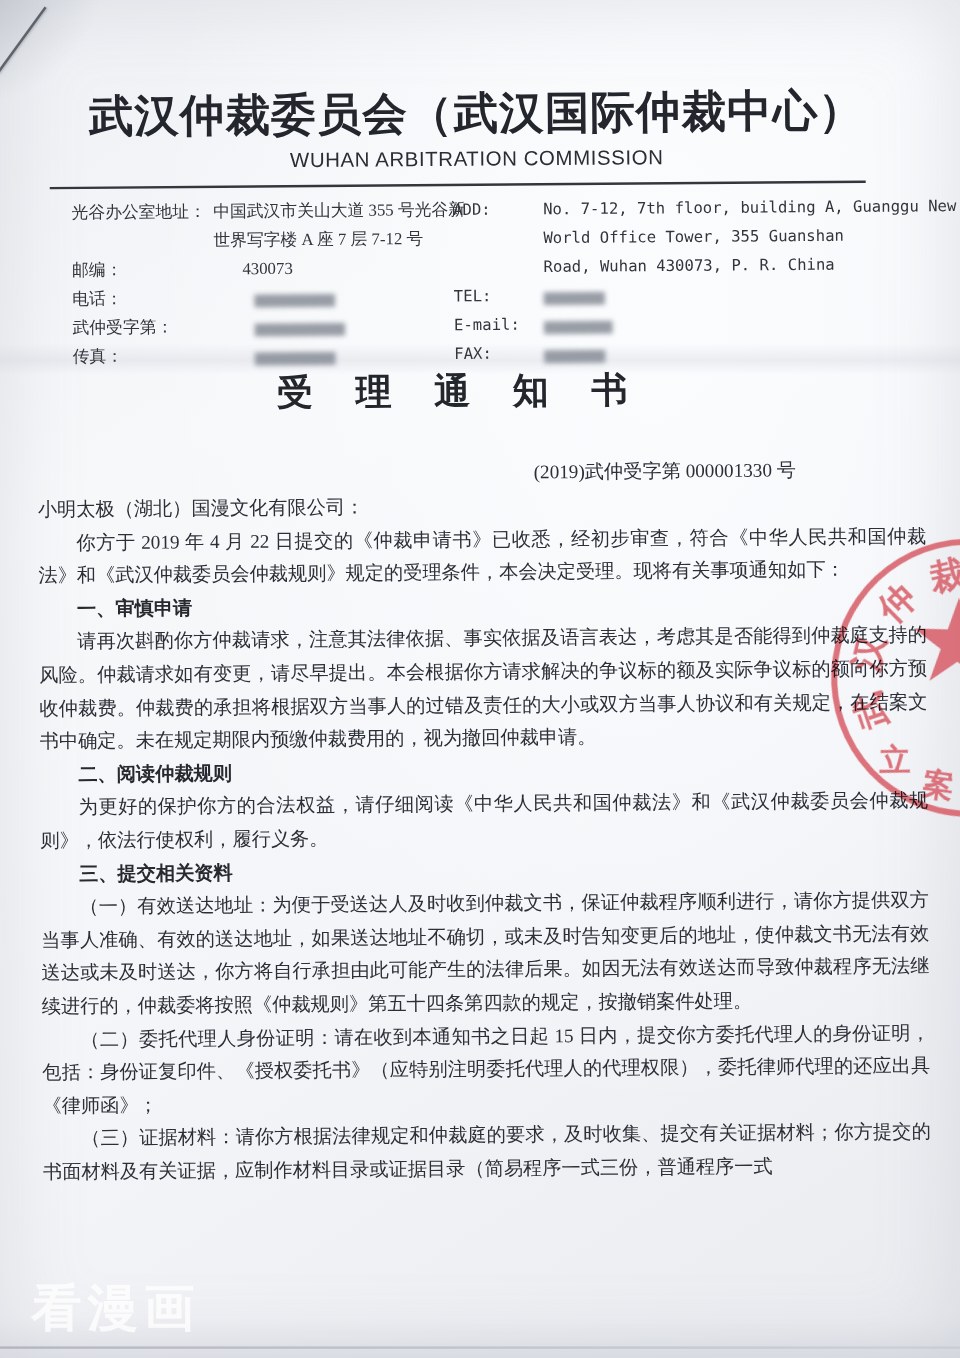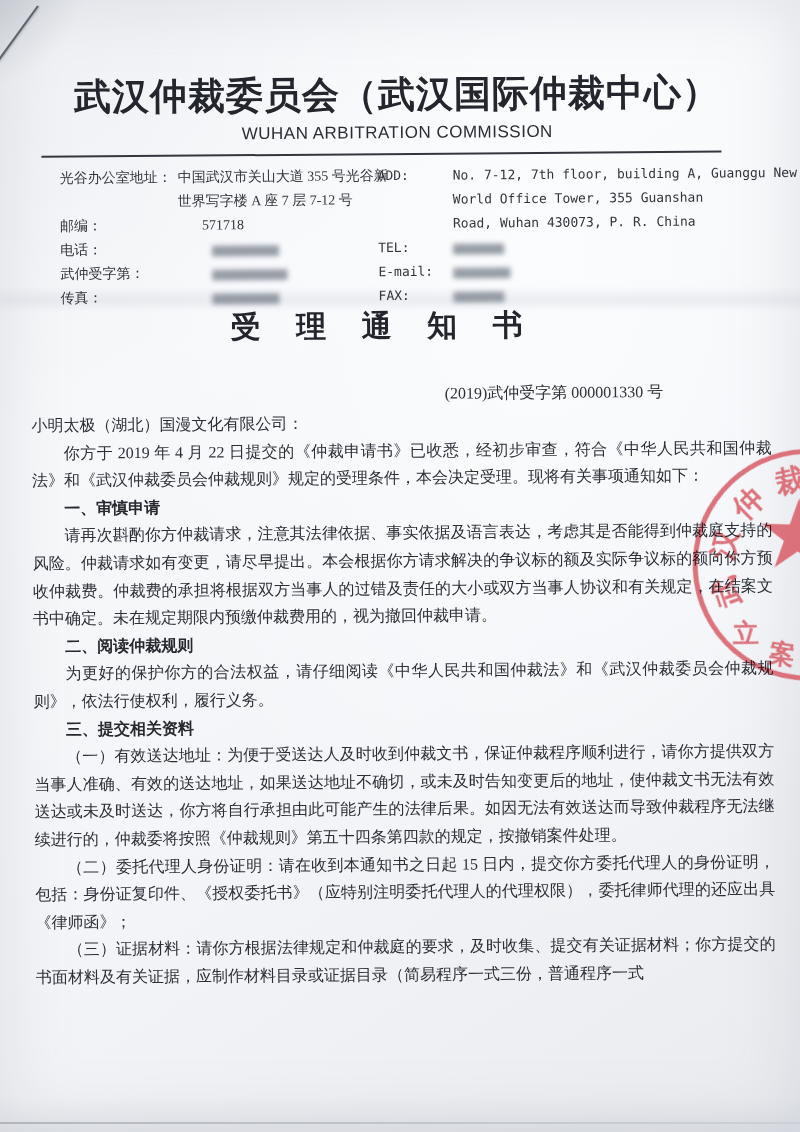--- a/index.html
+++ b/index.html
@@ -98,21 +98,21 @@
         <span class="c-val-l">中国武汉市关山大道 355 号光谷新</span>
         <span class="c-label-r">ADD:</span>
         <span class="c-val-r">No. 7-12, 7th floor, building A, Guanggu New</span>
       </div>
       <div class="c-row">
         <span class="c-val-l">世界写字楼 A 座 7 层 7-12 号</span>
         <span class="c-val-r">World Office Tower, 355 Guanshan</span>
       </div>
       <div class="c-row">
         <span class="c-label-l">邮编：</span>
-        <span class="c-val-l" style="left:204px">571718</span>
+        <span class="c-val-l" style="left:204px">430073</span>
         <span class="c-val-r">Road, Wuhan 430073, P. R. China</span>
       </div>
       <div class="c-row">
         <span class="c-label-l">电话：</span>
         <span class="c-val-l redact" style="left:214px">▆▆▆▆▆▆▆▆</span>
         <span class="c-label-r">TEL:</span>
         <span class="c-val-r redact">▆▆▆▆▆▆▆▆</span>
       </div>
       <div class="c-row">
         <span class="c-label-l">武仲受字第：</span>
@@ -154,14 +154,15 @@
       <span class="stamp-bottom sb1">案</span>
       <span class="stamp-star">★</span>
     </div>
 
   </div>
 
   <div class="crease-line"></div>
   <div class="edge-bottom-fade"></div>
   <div class="edge-bottom"></div>
 
+  <div class="watermark">看漫画</div>
 
 </div>
 
 </body></html>

